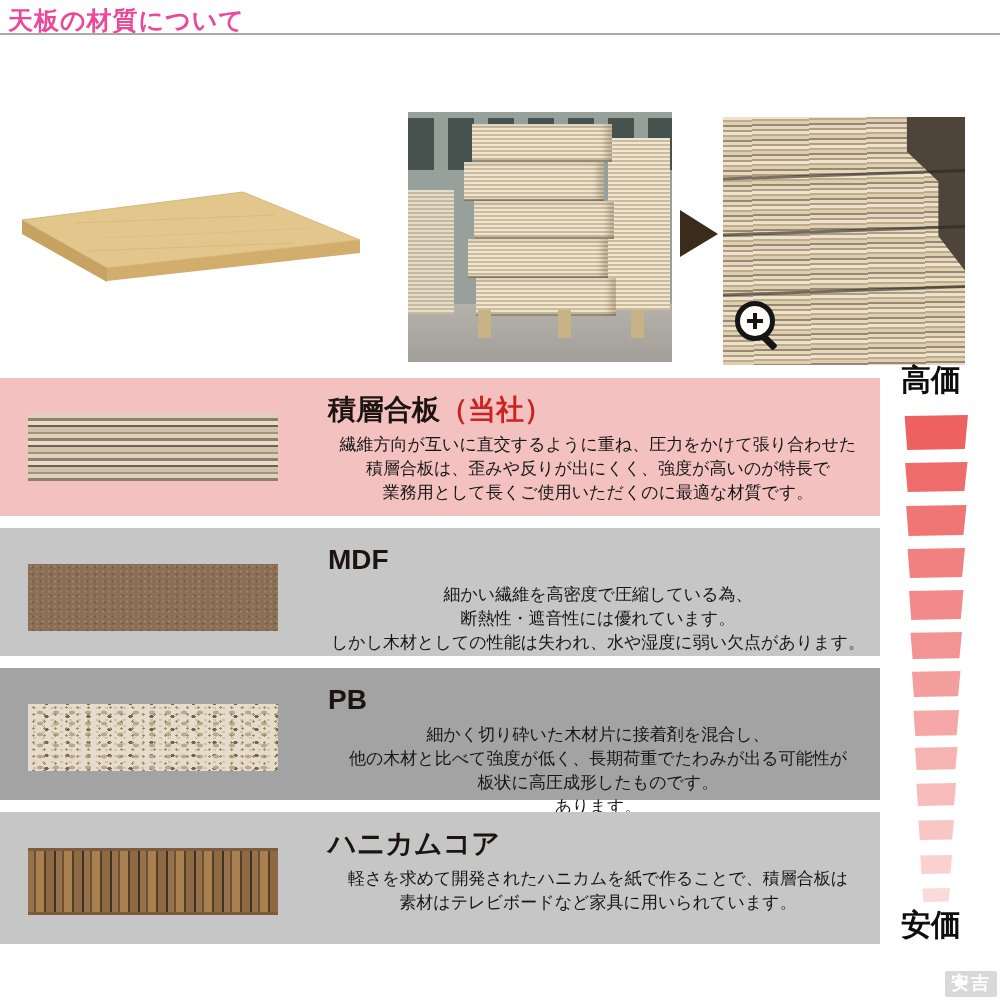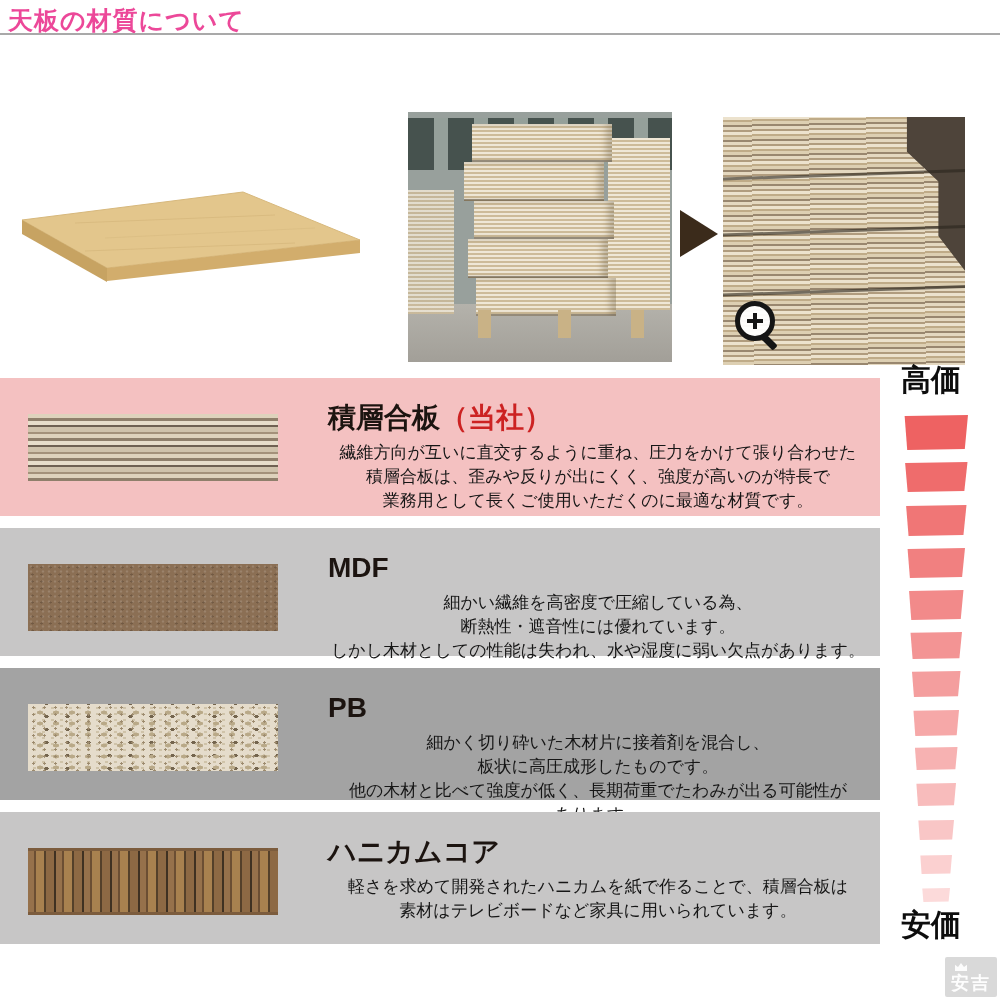--- a/index.html
+++ b/index.html
@@ -48,21 +48,21 @@
   .mag-circle::before{content:"";position:absolute;left:50%;top:50%;width:16px;height:4px;
               background:#151515;transform:translate(-50%,-50%);}
   .mag-circle::after{content:"";position:absolute;left:50%;top:50%;width:4px;height:16px;
               background:#151515;transform:translate(-50%,-50%);}
   .mag-handle{position:absolute;left:30px;top:31px;width:7px;height:19px;background:#151515;
               transform:rotate(-45deg);border-radius:2px;}
 
   
   .section{position:absolute;left:0;width:880px;}
   .sec-img{position:absolute;left:28px;top:36px;width:250px;height:67px;}
-  .sec-text{position:absolute;left:328px;top:24px;width:540px;}
+  .sec-text{position:absolute;left:328px;top:16px;width:540px;}
   .sec-title{font-size:28px;font-weight:bold;color:#1c1410;line-height:32px;}
   .sec-title .accent{color:#cc2222;}
   .sec-body{margin-top:7px;font-size:17px;line-height:24px;color:#161616;text-align:center;}
 
   .tex-lamination{background:repeating-linear-gradient(180deg,
       #ded2bc 0 4px,#8f7f6b 4px 7px,#e7ddca 7px 11px,#6f6152 11px 13px,
       #cfc2ab 13px 18px,#a3917a 18px 20px);}
   .tex-mdf{background-color:#8b6f54;
       background-image:radial-gradient(rgba(255,255,255,.14) 1px,transparent 1.6px),
                        radial-gradient(rgba(40,28,18,.25) 1px,transparent 1.6px);
@@ -78,21 +78,21 @@
       #96714b 0 6px,#6b4e33 6px 8px,#a8814f 8px 16px,#54402a 16px 18px,
       #8d6944 18px 26px,#3f3122 26px 28px);
       border-top:3px solid #7c5c3d;border-bottom:3px solid #7c5c3d;box-sizing:border-box;}
 
   
   .scale-label{position:absolute;left:901px;width:100px;font-size:30px;font-weight:bold;color:#0d0d0d;}
   .scale-step{position:absolute;
       clip-path:polygon(1% 3%,100% 0,95% 97%,5% 100%);}
 
   
-  .watermark{position:absolute;right:3px;bottom:3px;width:52px;height:40px;
+  .watermark{position:absolute;right:3px;bottom:3px;width:52px;height:26px;
              background:rgba(186,186,186,.55);border-radius:2px;text-align:center;}
   .wm-crown{position:absolute;left:10px;top:5px;width:12px;height:9px;background:#fff;opacity:.9;
             clip-path:polygon(0 100%,0 30%,25% 55%,50% 10%,75% 55%,100% 30%,100% 100%);}
   .wm-text{position:absolute;left:0;bottom:2px;width:100%;font-size:18px;font-weight:bold;
            color:rgba(255,255,255,.95);letter-spacing:2px;}
 </style>
 </head>
 <body>
 
 <div id="app">
@@ -163,22 +163,22 @@
             <div>しかし木材としての性能は失われ、水や湿度に弱い欠点があります。</div>
           </div>
         </div>
       </div>
       <div class="section" style="top: 668px; height: 132px; background: #a3a3a3;">
         <div class="sec-img tex-pb"></div>
         <div class="sec-text">
           <div class="sec-title">PB</div>
           <div class="sec-body">
             <div>細かく切り砕いた木材片に接着剤を混合し、</div>
+            <div>他の木材と比べて強度が低く、長期荷重でたわみが出る可能性が</div>
             <div>板状に高圧成形したものです。</div>
-            <div>他の木材と比べて強度が低く、長期荷重でたわみが出る可能性が</div>
             <div>あります。</div>
           </div>
         </div>
       </div>
       <div class="section" style="top: 812px; height: 132px; background: rgb(199, 198, 198);">
         <div class="sec-img tex-honeycomb"></div>
         <div class="sec-text">
           <div class="sec-title">ハニカムコア</div>
           <div class="sec-body">
             <div>軽さを求めて開発されたハニカムを紙で作ることで、積層合板は</div>

